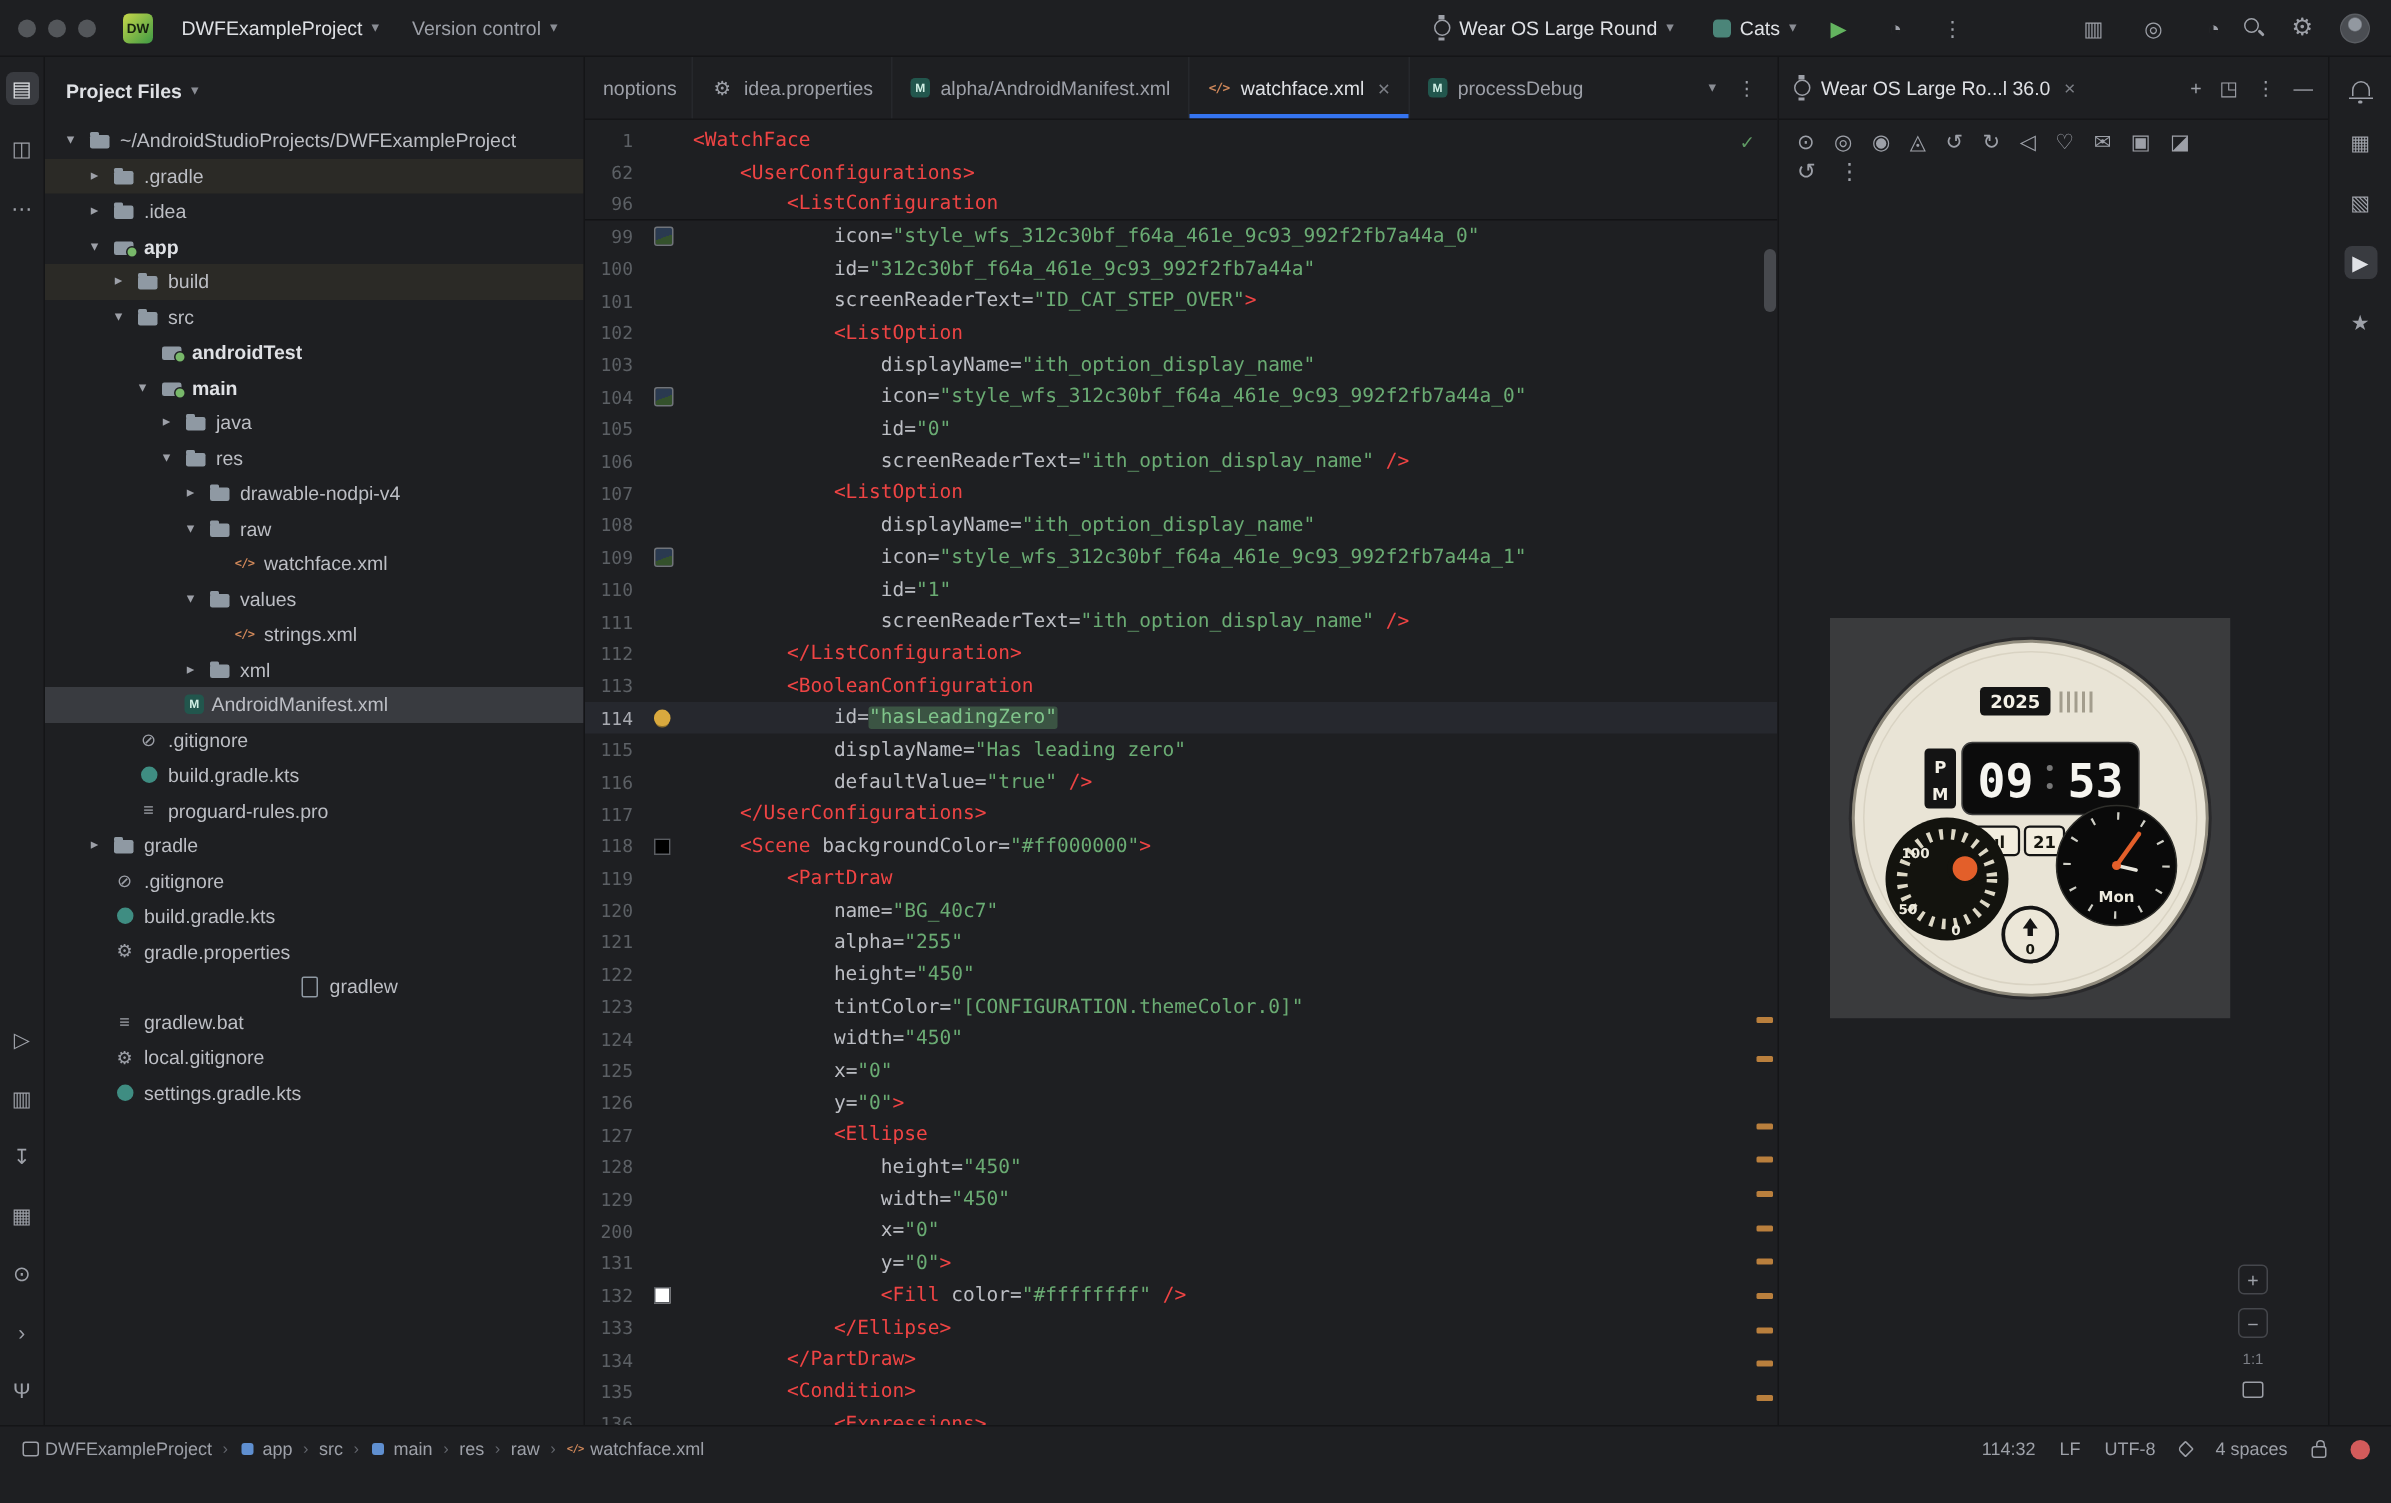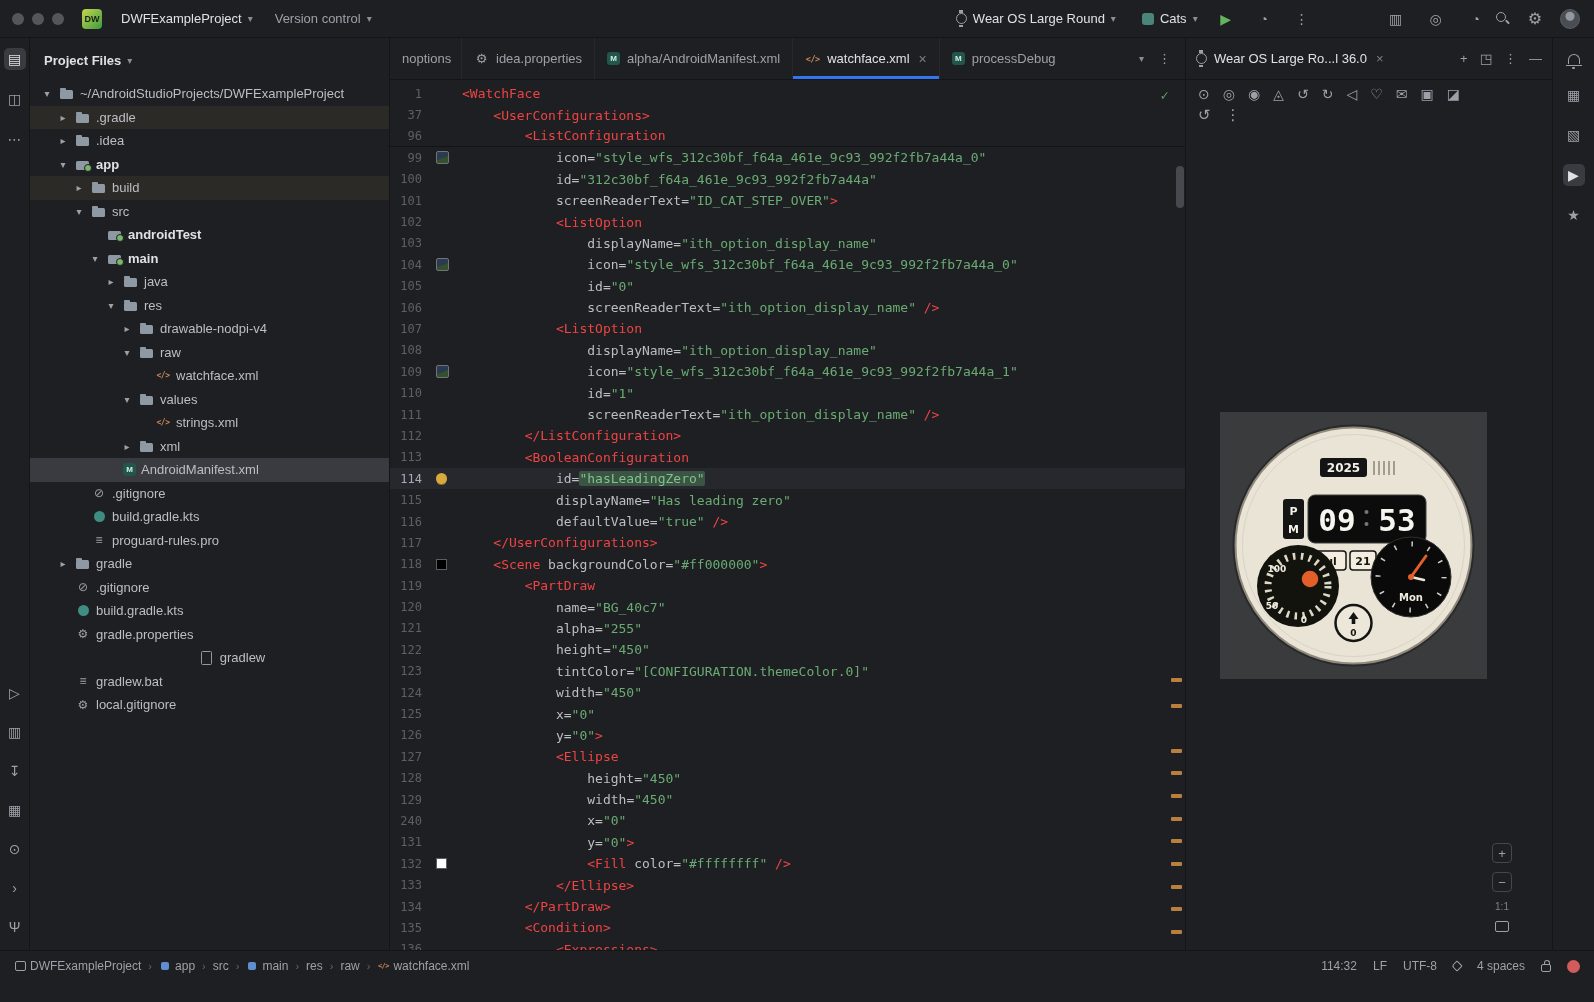--- a/index.html
+++ b/index.html
@@ -345,20 +345,25 @@
         <div class="tree-row" style="padding-left: 26px;">
           <span class="chev"></span>
           <span class="ti ti-lines">≡</span>
           <span class="tlabel">gradlew.bat</span>
         </div>
         <div class="tree-row" style="padding-left: 26px;">
           <span class="chev"></span>
           <span class="ti ti-gear">⚙</span>
           <span class="tlabel">local.gitignore</span>
         </div>
+        <div class="tree-row" style="padding-left: 26px;">
+          <span class="chev"></span>
+          <span class="ti ti-gradle"></span>
+          <span class="tlabel">settings.gradle.kts</span>
+        </div>
       </div>
   </aside>
 
   <div class="tabbar">
     <div class="tabs-left">
         <div class="tab clip-s">
           <span class="tab-label">noptions</span>
         </div>
         <div class="tab">
           <span class="fic fic-gear">⚙</span>
@@ -380,21 +385,21 @@
       </div>
     <div class="tab-controls">
       <span class="i-chev"></span>
       <span class="i-more"></span>
     </div>
   </div>
 
   <main class="editor">
     <div class="code-lines">
         <div class="cl"><span class="num">1</span><span class="gut"></span><span class="txt"><span class="tk-tag">&lt;WatchFace</span></span></div>
-        <div class="cl"><span class="num">37</span><span class="gut"></span><span class="txt"><span class="tk-w">    </span><span class="tk-tag">&lt;UserConfigurations&gt;</span></span></div>
+        <div class="cl"><span class="num">62</span><span class="gut"></span><span class="txt"><span class="tk-w">    </span><span class="tk-tag">&lt;UserConfigurations&gt;</span></span></div>
         <div class="cl sticky-end"><span class="num">96</span><span class="gut"></span><span class="txt"><span class="tk-w">        </span><span class="tk-tag">&lt;ListConfiguration</span></span></div>
         <div class="cl"><span class="num">99</span><span class="gut"><span class="gi gi-img"></span></span><span class="txt"><span class="tk-w">            </span><span class="tk-attr">icon</span><span class="tk-eq">=</span><span class="tk-str">"style_wfs_312c30bf_f64a_461e_9c93_992f2fb7a44a_0"</span></span></div>
         <div class="cl"><span class="num">100</span><span class="gut"></span><span class="txt"><span class="tk-w">            </span><span class="tk-attr">id</span><span class="tk-eq">=</span><span class="tk-str">"312c30bf_f64a_461e_9c93_992f2fb7a44a"</span></span></div>
         <div class="cl"><span class="num">101</span><span class="gut"></span><span class="txt"><span class="tk-w">            </span><span class="tk-attr">screenReaderText</span><span class="tk-eq">=</span><span class="tk-str">"ID_CAT_STEP_OVER"</span><span class="tk-tag">&gt;</span></span></div>
         <div class="cl"><span class="num">102</span><span class="gut"></span><span class="txt"><span class="tk-w">            </span><span class="tk-tag">&lt;ListOption</span></span></div>
         <div class="cl"><span class="num">103</span><span class="gut"></span><span class="txt"><span class="tk-w">                </span><span class="tk-attr">displayName</span><span class="tk-eq">=</span><span class="tk-str">"ith_option_display_name"</span></span></div>
         <div class="cl"><span class="num">104</span><span class="gut"><span class="gi gi-img"></span></span><span class="txt"><span class="tk-w">                </span><span class="tk-attr">icon</span><span class="tk-eq">=</span><span class="tk-str">"style_wfs_312c30bf_f64a_461e_9c93_992f2fb7a44a_0"</span></span></div>
         <div class="cl"><span class="num">105</span><span class="gut"></span><span class="txt"><span class="tk-w">                </span><span class="tk-attr">id</span><span class="tk-eq">=</span><span class="tk-str">"0"</span></span></div>
         <div class="cl"><span class="num">106</span><span class="gut"></span><span class="txt"><span class="tk-w">                </span><span class="tk-attr">screenReaderText</span><span class="tk-eq">=</span><span class="tk-str">"ith_option_display_name"</span><span class="tk-tag"> /&gt;</span></span></div>
         <div class="cl"><span class="num">107</span><span class="gut"></span><span class="txt"><span class="tk-w">            </span><span class="tk-tag">&lt;ListOption</span></span></div>
@@ -413,21 +418,21 @@
         <div class="cl"><span class="num">120</span><span class="gut"></span><span class="txt"><span class="tk-w">            </span><span class="tk-attr">name</span><span class="tk-eq">=</span><span class="tk-str">"BG_40c7"</span></span></div>
         <div class="cl"><span class="num">121</span><span class="gut"></span><span class="txt"><span class="tk-w">            </span><span class="tk-attr">alpha</span><span class="tk-eq">=</span><span class="tk-str">"255"</span></span></div>
         <div class="cl"><span class="num">122</span><span class="gut"></span><span class="txt"><span class="tk-w">            </span><span class="tk-attr">height</span><span class="tk-eq">=</span><span class="tk-str">"450"</span></span></div>
         <div class="cl"><span class="num">123</span><span class="gut"></span><span class="txt"><span class="tk-w">            </span><span class="tk-attr">tintColor</span><span class="tk-eq">=</span><span class="tk-str">"[CONFIGURATION.themeColor.0]"</span></span></div>
         <div class="cl"><span class="num">124</span><span class="gut"></span><span class="txt"><span class="tk-w">            </span><span class="tk-attr">width</span><span class="tk-eq">=</span><span class="tk-str">"450"</span></span></div>
         <div class="cl"><span class="num">125</span><span class="gut"></span><span class="txt"><span class="tk-w">            </span><span class="tk-attr">x</span><span class="tk-eq">=</span><span class="tk-str">"0"</span></span></div>
         <div class="cl"><span class="num">126</span><span class="gut"></span><span class="txt"><span class="tk-w">            </span><span class="tk-attr">y</span><span class="tk-eq">=</span><span class="tk-str">"0"</span><span class="tk-tag">&gt;</span></span></div>
         <div class="cl"><span class="num">127</span><span class="gut"></span><span class="txt"><span class="tk-w">            </span><span class="tk-tag">&lt;Ellipse</span></span></div>
         <div class="cl"><span class="num">128</span><span class="gut"></span><span class="txt"><span class="tk-w">                </span><span class="tk-attr">height</span><span class="tk-eq">=</span><span class="tk-str">"450"</span></span></div>
         <div class="cl"><span class="num">129</span><span class="gut"></span><span class="txt"><span class="tk-w">                </span><span class="tk-attr">width</span><span class="tk-eq">=</span><span class="tk-str">"450"</span></span></div>
-        <div class="cl"><span class="num">240</span><span class="gut"></span><span class="txt"><span class="tk-w">                </span><span class="tk-attr">x</span><span class="tk-eq">=</span><span class="tk-str">"0"</span></span></div>
+        <div class="cl"><span class="num">200</span><span class="gut"></span><span class="txt"><span class="tk-w">                </span><span class="tk-attr">x</span><span class="tk-eq">=</span><span class="tk-str">"0"</span></span></div>
         <div class="cl"><span class="num">131</span><span class="gut"></span><span class="txt"><span class="tk-w">                </span><span class="tk-attr">y</span><span class="tk-eq">=</span><span class="tk-str">"0"</span><span class="tk-tag">&gt;</span></span></div>
         <div class="cl"><span class="num">132</span><span class="gut"><span class="gi gi-sw"></span></span><span class="txt"><span class="tk-w">                </span><span class="tk-tag">&lt;Fill</span><span class="tk-w"> </span><span class="tk-attr">color</span><span class="tk-eq">=</span><span class="tk-str">"#ffffffff"</span><span class="tk-tag"> /&gt;</span></span></div>
         <div class="cl"><span class="num">133</span><span class="gut"></span><span class="txt"><span class="tk-w">            </span><span class="tk-tag">&lt;/Ellipse&gt;</span></span></div>
         <div class="cl"><span class="num">134</span><span class="gut"></span><span class="txt"><span class="tk-w">        </span><span class="tk-tag">&lt;/PartDraw&gt;</span></span></div>
         <div class="cl"><span class="num">135</span><span class="gut"></span><span class="txt"><span class="tk-w">        </span><span class="tk-tag">&lt;Condition&gt;</span></span></div>
         <div class="cl"><span class="num">136</span><span class="gut"></span><span class="txt"><span class="tk-w">            </span><span class="tk-tag">&lt;Expressions&gt;</span></span></div>
       </div>
     <span class="check"></span>
     <span class="sthumb"></span>
     <span class="stripe">

